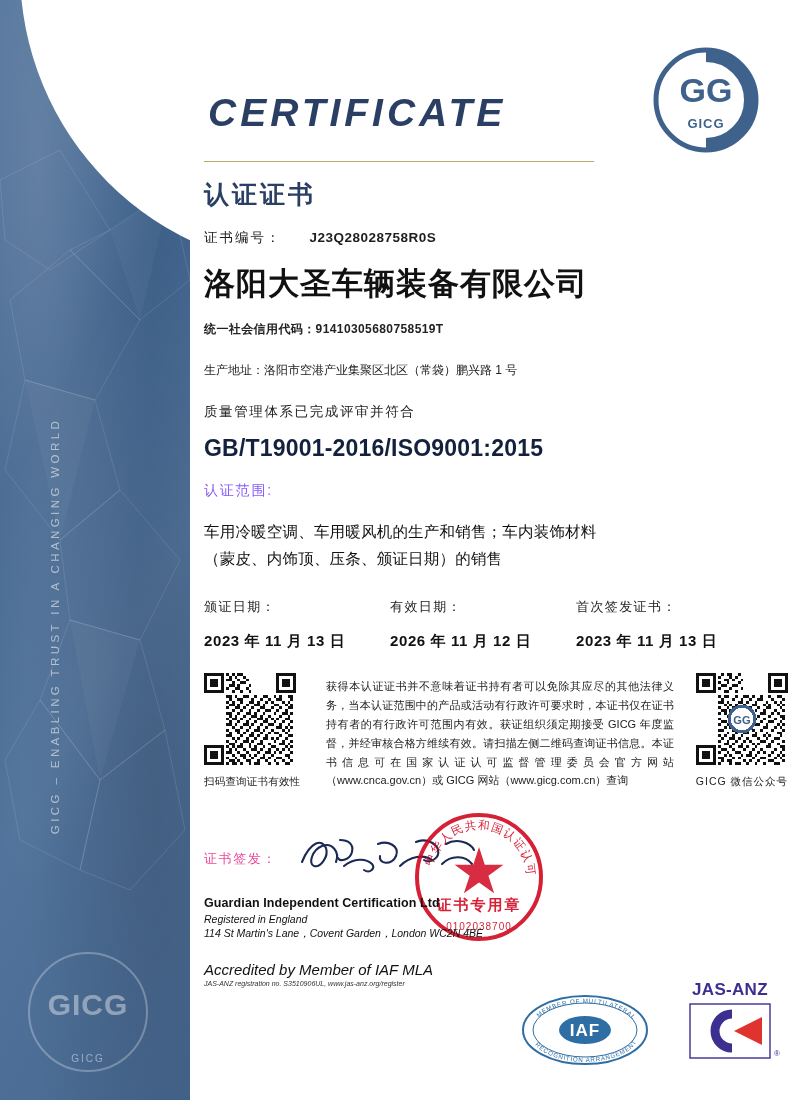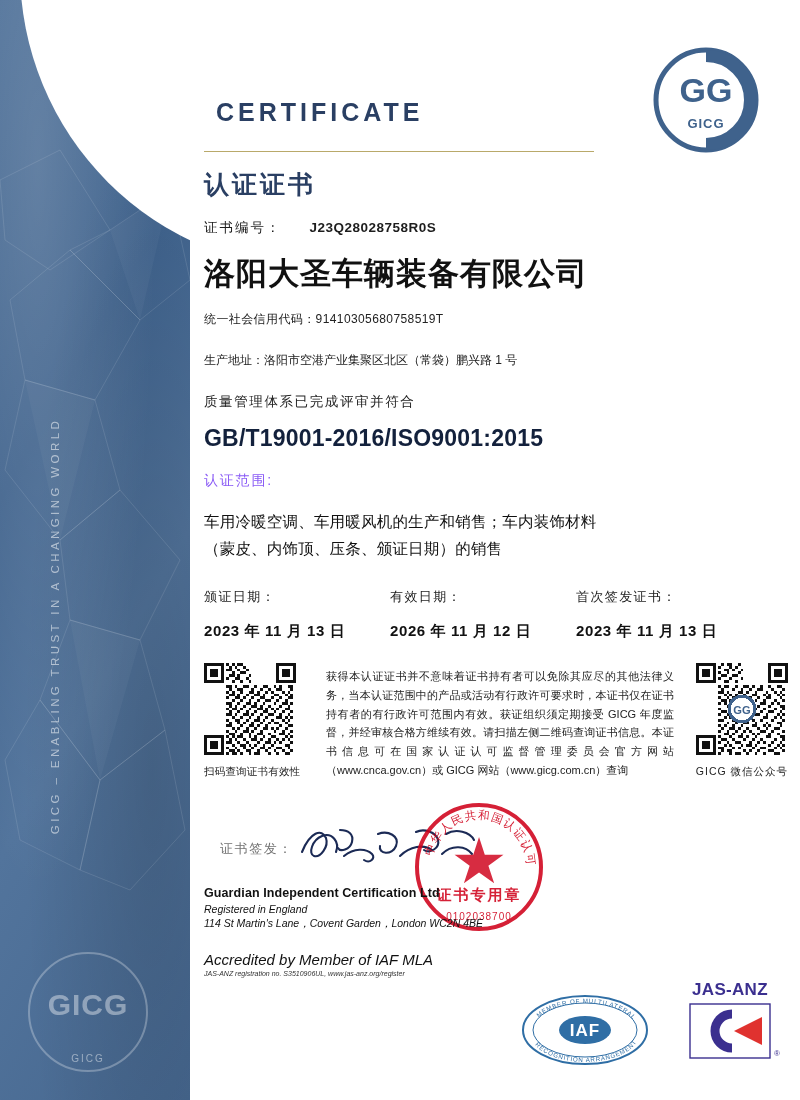--- a/index.html
+++ b/index.html
@@ -107,25 +107,26 @@
   .content {
     position: absolute;
     left: 204px;
     top: 0;
     width: 596px;
     height: 1100px;
   }
   .title-en {
     color: #2a3f63;
     font-weight: bold;
-    font-size: 25px;
+    font-size: 39px;
     letter-spacing: 4.0px;
     line-height: 1.30;
-    margin: 12px;
+    margin: 4px;
     padding-top: 84px;
+    font-style: italic;
   }
   .title-en .l2 { display: block; }
 
   .rule {
     margin-top: 22px;
     width: 390px;
     height: 1px;
     background: #b9a96a;
   }
   .title-cn {
@@ -154,20 +155,21 @@
     font-size: 31px;
     font-weight: bold;
     color: #111;
     letter-spacing: 1px;
   }
   .usci {
     margin-top: 16px;
     font-size: 12px;
     color: #222;
     letter-spacing: .4px;
+    font-weight: bold;
   }
   .addr {
     margin-top: 22px;
     font-size: 12px;
     color: #222;
     line-height: 1.75;
   }
   .qms {
     margin-top: 22px;
     font-size: 13.5px;
@@ -244,24 +246,24 @@
   .qr-box.right .qr-cap { letter-spacing: 1px; }
 
   
   .sign-row {
     margin-top: 36px;
     position: relative;
     height: 64px;
   }
   .sign-label {
     font-size: 13px;
-    color: #737373;
+    color: #ec4899;
     letter-spacing: 1.6px;
     position: absolute;
-    left: 16px;
+    left: 0;
     top: 24px;
   }
   .sign-script {
     position: absolute;
     left: 92px;
     top: 2px;
     width: 200px;
     height: 56px;
   }
   .red-seal {

